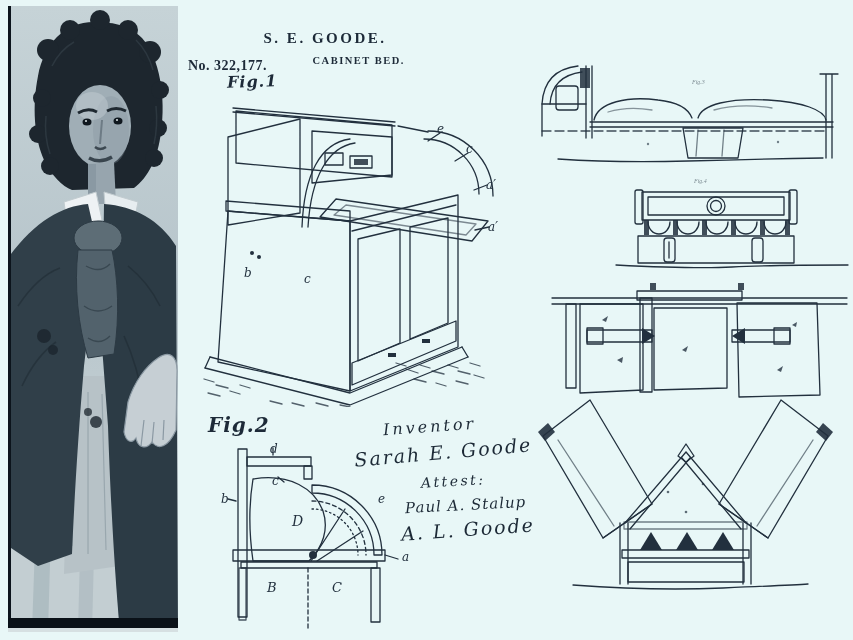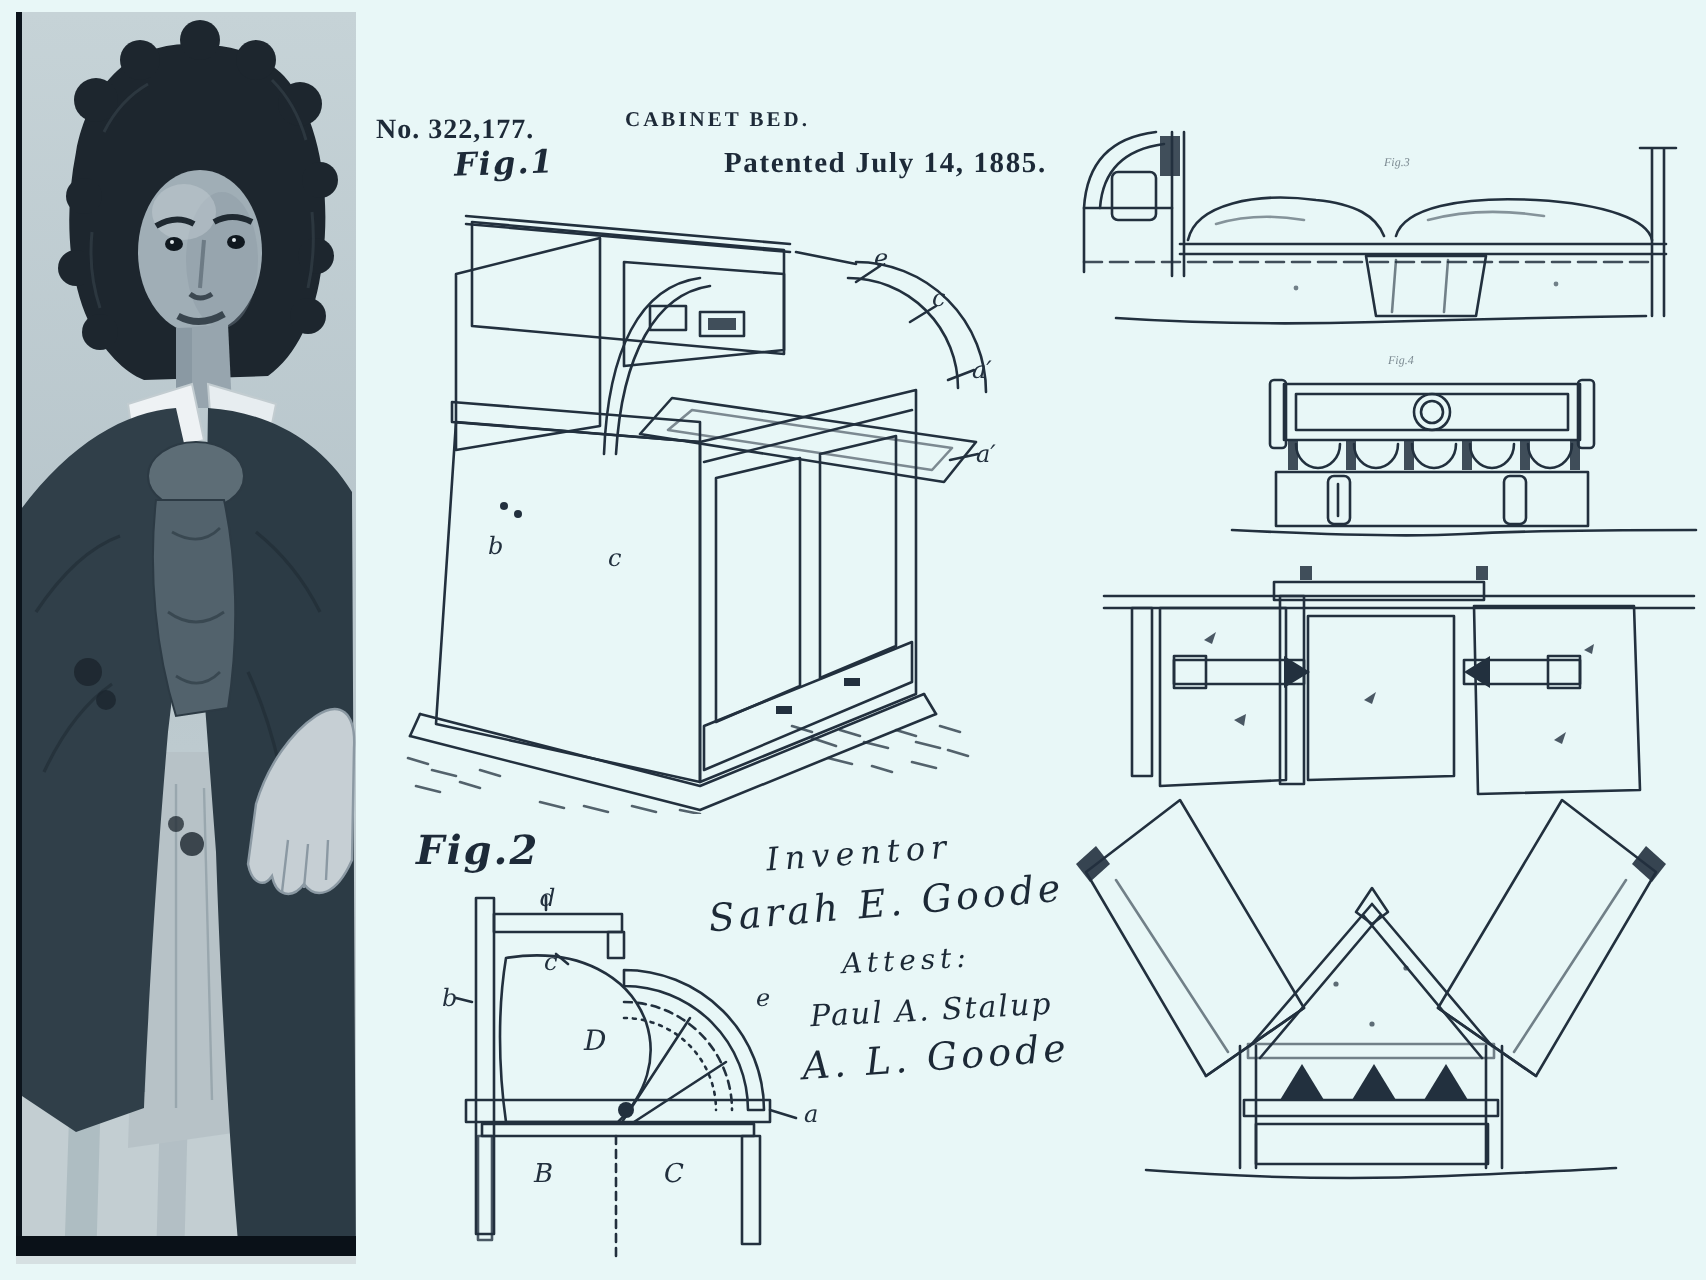--- a/index.html
+++ b/index.html
@@ -115,24 +115,24 @@
       <path d="M150,352 C162,344 170,350 169,368 L168,424 C160,442 150,444 144,436 C138,444 130,442 128,432
                C124,438 118,436 116,426 L120,396 C126,376 138,360 150,352 Z" fill="#c6cfd4" stroke="#8b99a3" stroke-width="1.2"></path>
       <path d="M136,414 L133,440 M146,416 L144,438 M156,414 L155,434" stroke="#8b99a3" stroke-width="1.2" fill="none"></path>
     </g>
 
     <rect x="0" y="0" width="3" height="626" fill="#0c141c"></rect>
     <rect x="0" y="612" width="170" height="10" fill="#0a1118"></rect>
     <rect x="0" y="622" width="170" height="4" fill="#d6e0e2"></rect>
   </svg>
 
+  <div class="abs hdr" style="left:240px;top:30px;width:170px;text-align:center;font-size:15px;letter-spacing:2.5px;">S. E. GOODE.</div>
   <div class="abs hdr" style="left:245px;top:55px;width:160px;text-align:right;font-size:10.5px;letter-spacing:1.5px;">CABINET BED.</div>
   <div class="abs hdr" style="left:188px;top:58px;font-size:14px;letter-spacing:0.5px;">No. 322,177.</div>
   <div class="abs figlabel" style="left:227px;top:72px;font-size:16px;transform:rotate(-2deg);letter-spacing:1px;">Fig.1</div>
-  <div class="abs hdr" style="left:362px;top:74px;font-size:14.5px;letter-spacing:0.8px;">Patented July 14, 1885.</div>
 
   <svg class="abs" style="left:200px;top:95px;" width="300" height="312" viewBox="0 0 300 312">
 
     <polygon points="36,16 192,30 192,82 36,68" fill="url(#vstripe)" class="ink"></polygon>
     <path d="M33,13 L195,27 M33,17 L195,31" class="ink"></path>
 
     <polygon points="28,42 100,24 100,118 28,130" fill="url(#vstripe)" class="ink"></polygon>
 
     <polygon points="112,36 192,42 192,80 112,88" fill="url(#vstripe)" class="ink"></polygon>
     <rect x="125" y="58" width="18" height="12" class="ink" fill="#eef8f8"></rect>

